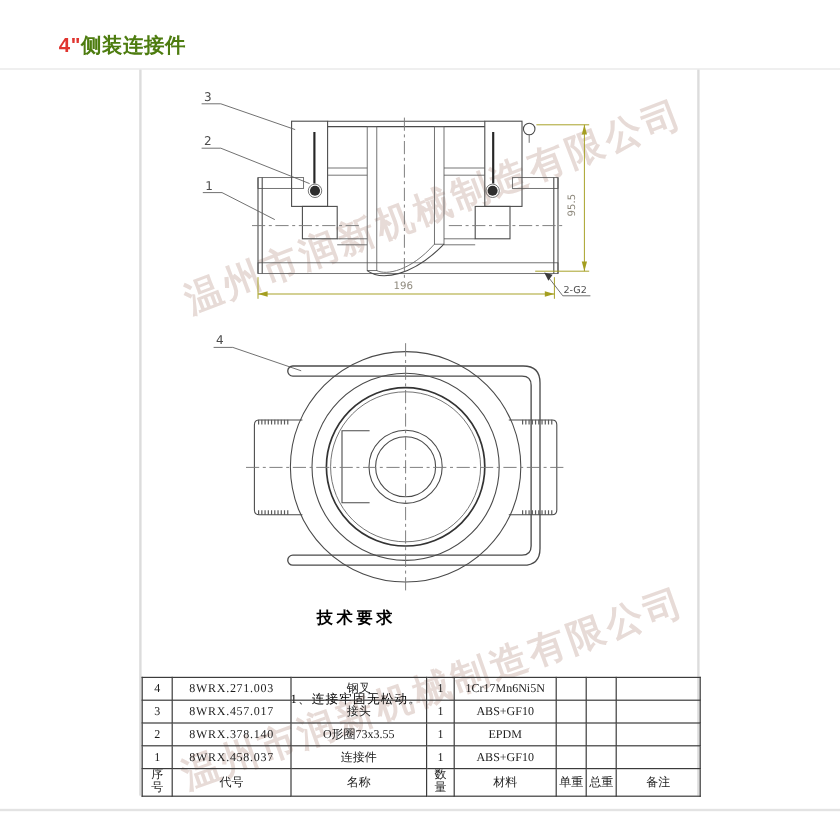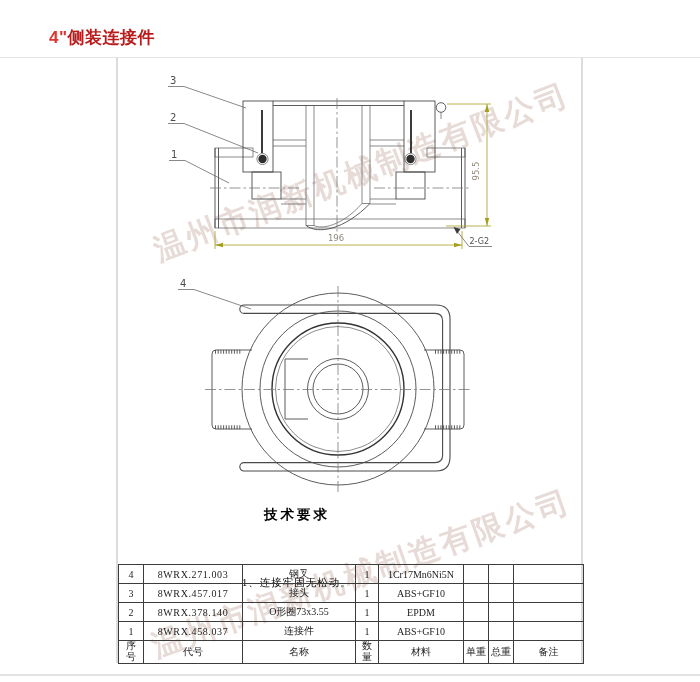--- a/index.html
+++ b/index.html
@@ -41,21 +41,21 @@
   .bom td,.bom th{border:1px solid #3c3c3c;text-align:center;vertical-align:middle;
             padding:0;font-weight:normal;font-size:10px;overflow:hidden;white-space:nowrap;}
   .bom tr.data{height:19px;} .bom tr.head{height:23px;margin-top:18px;}
   .bom td.code{letter-spacing:.6px;}
   .bom .wrap2 span{display:inline-block;width:12px;line-height:1.08;white-space:normal;
             word-break:break-all;}
 </style>
 </head>
 <body>
 
-<div class="page-title"><span style="color:#e0342f;">4"</span><span style="color:#b91c1c;">侧装连接件</span></div>
+<div class="page-title"><span style="color:#e0342f;">4"</span><span style="color:#4d7c0f;">侧装连接件</span></div>
 
 <div class="divider-top"></div>
 <div class="frame-v frame-left"></div>
 <div class="frame-v frame-right"></div>
 <div class="divider-bottom"></div>
 
 <div class="wm wm1">温州市润新机械制造有限公司</div>
 <div class="wm wm2">温州市润新机械制造有限公司</div>
 
 <svg class="draw" width="700" height="682" viewBox="0 0 700 682">

